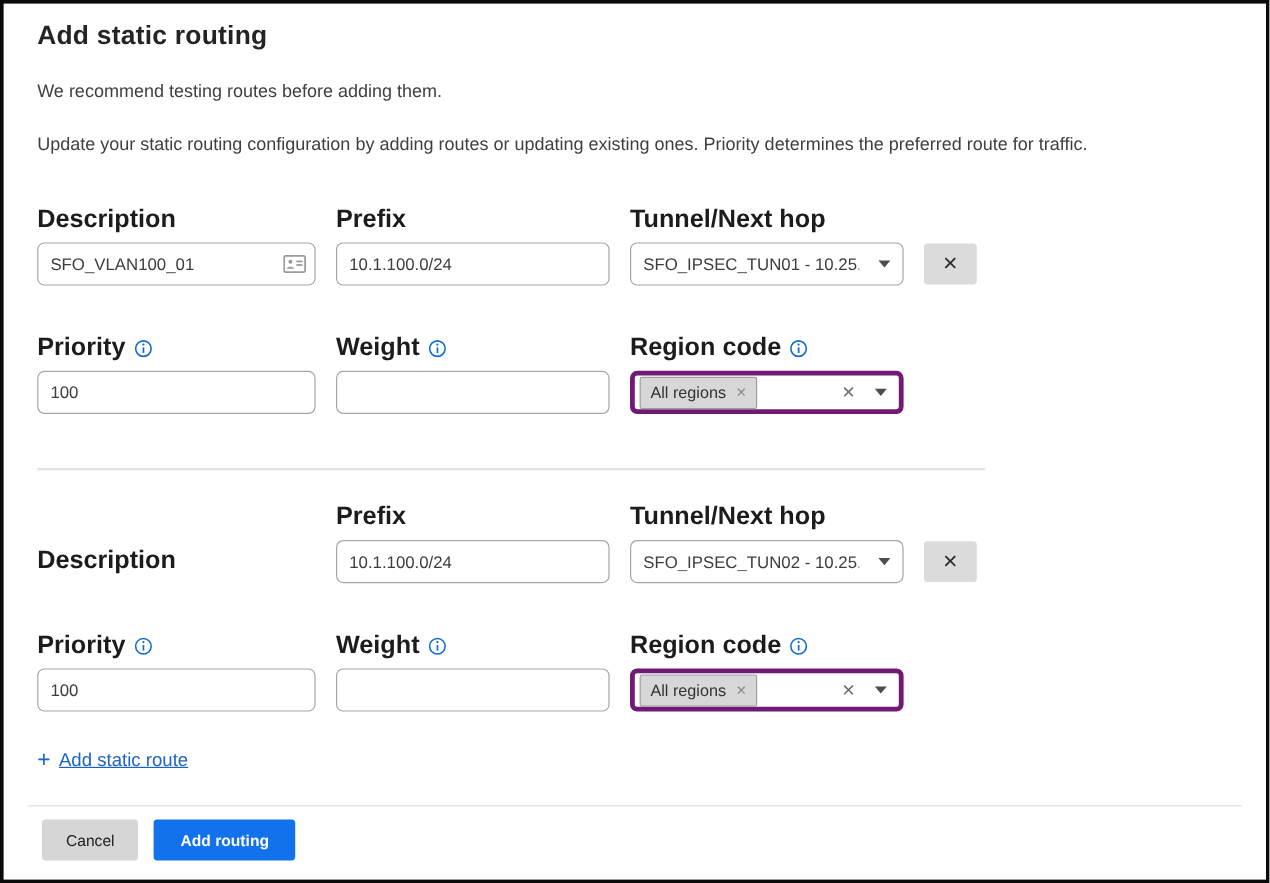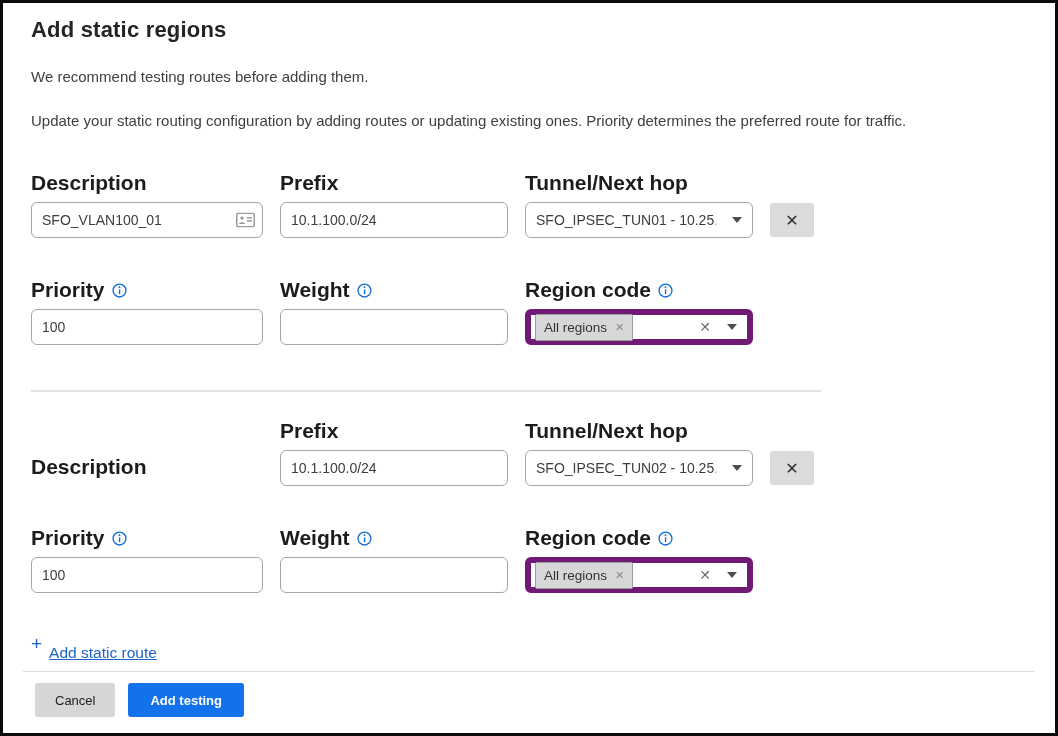--- a/index.html
+++ b/index.html
@@ -77,21 +77,21 @@
   }
   .caret {
     width:0; height:0; margin-left:auto;
     border-left:5px solid transparent;
     border-right:5px solid transparent;
     border-top:6px solid #4d4d4d;
   }
 
   .multiselect {
     height:36px;
-    border:6px solid #701a75; border-radius:6px;
+    border:4px solid #701a75; border-radius:6px;
     background:#fff;
     display:flex; align-items:center;
     padding:0 10px 0 4px;
     cursor:pointer;
   }
   .chip {
     background:#d7d7d7; border:1px solid #9d9d9d; border-radius:2px;
     height:27px; display:inline-flex; align-items:center;
     padding:0 8px; gap:8px;
     font-size:13.5px; color:#333;
@@ -111,21 +111,20 @@
   }
 
   .add-link-row {
     margin-top:31px;
     display:flex; align-items:center; gap:7px;
   }
   .plus-glyph { color:#1b63c6; font-size:19px; font-weight:400; line-height:1; }
   .add-link {
     color:#1b63c6; font-size:15.5px; text-decoration:underline;
     cursor:pointer;
-    margin-top:20px;
   }
 
   .footer { padding:0 0 16px 0; }
   .footer-divider {
     height:1px; background:#dedede; margin:0 20px;
   }
   .footer-buttons {
     display:flex; gap:13px; padding:11px 0 0 32px;
   }
   .btn {
@@ -137,21 +136,21 @@
   .btn-primary  { background:#1172eb; color:#ffffff; padding:0 22px; font-weight:600; }
 
   .info-icon { display:inline-flex; line-height:0; }
 </style>
 </head>
 <body>
 
 <div class="frame">
   <div class="main">
 
-    <h1 class="dialog-title">Add static regions</h1>
+    <h1 class="dialog-title">Add static routing</h1>
     <p class="dialog-desc second">We recommend testing routes before adding them.</p>
     <p class="dialog-desc">Update your static routing configuration by adding routes or updating existing ones. Priority determines the preferred route for traffic.</p>
 
     <div class="route-section">
       <div class="field-grid">
         <div class="field">
           <div class="field-label">Description</div>
           <div class="input-wrap">
             <input class="text-input with-icon" type="text" value="SFO_VLAN100_01" style="">
             <span class="autofill-icon">
@@ -312,16 +311,16 @@
       <span class="plus-glyph">+</span>
       <a class="add-link">Add static route</a>
     </div>
 
   </div>
 
   <div class="footer">
     <div class="footer-divider"></div>
     <div class="footer-buttons">
       <button class="btn btn-secondary">Cancel</button>
-      <button class="btn btn-primary">Add testing</button>
+      <button class="btn btn-primary">Add routing</button>
     </div>
   </div>
 </div>
 
 </body></html>

